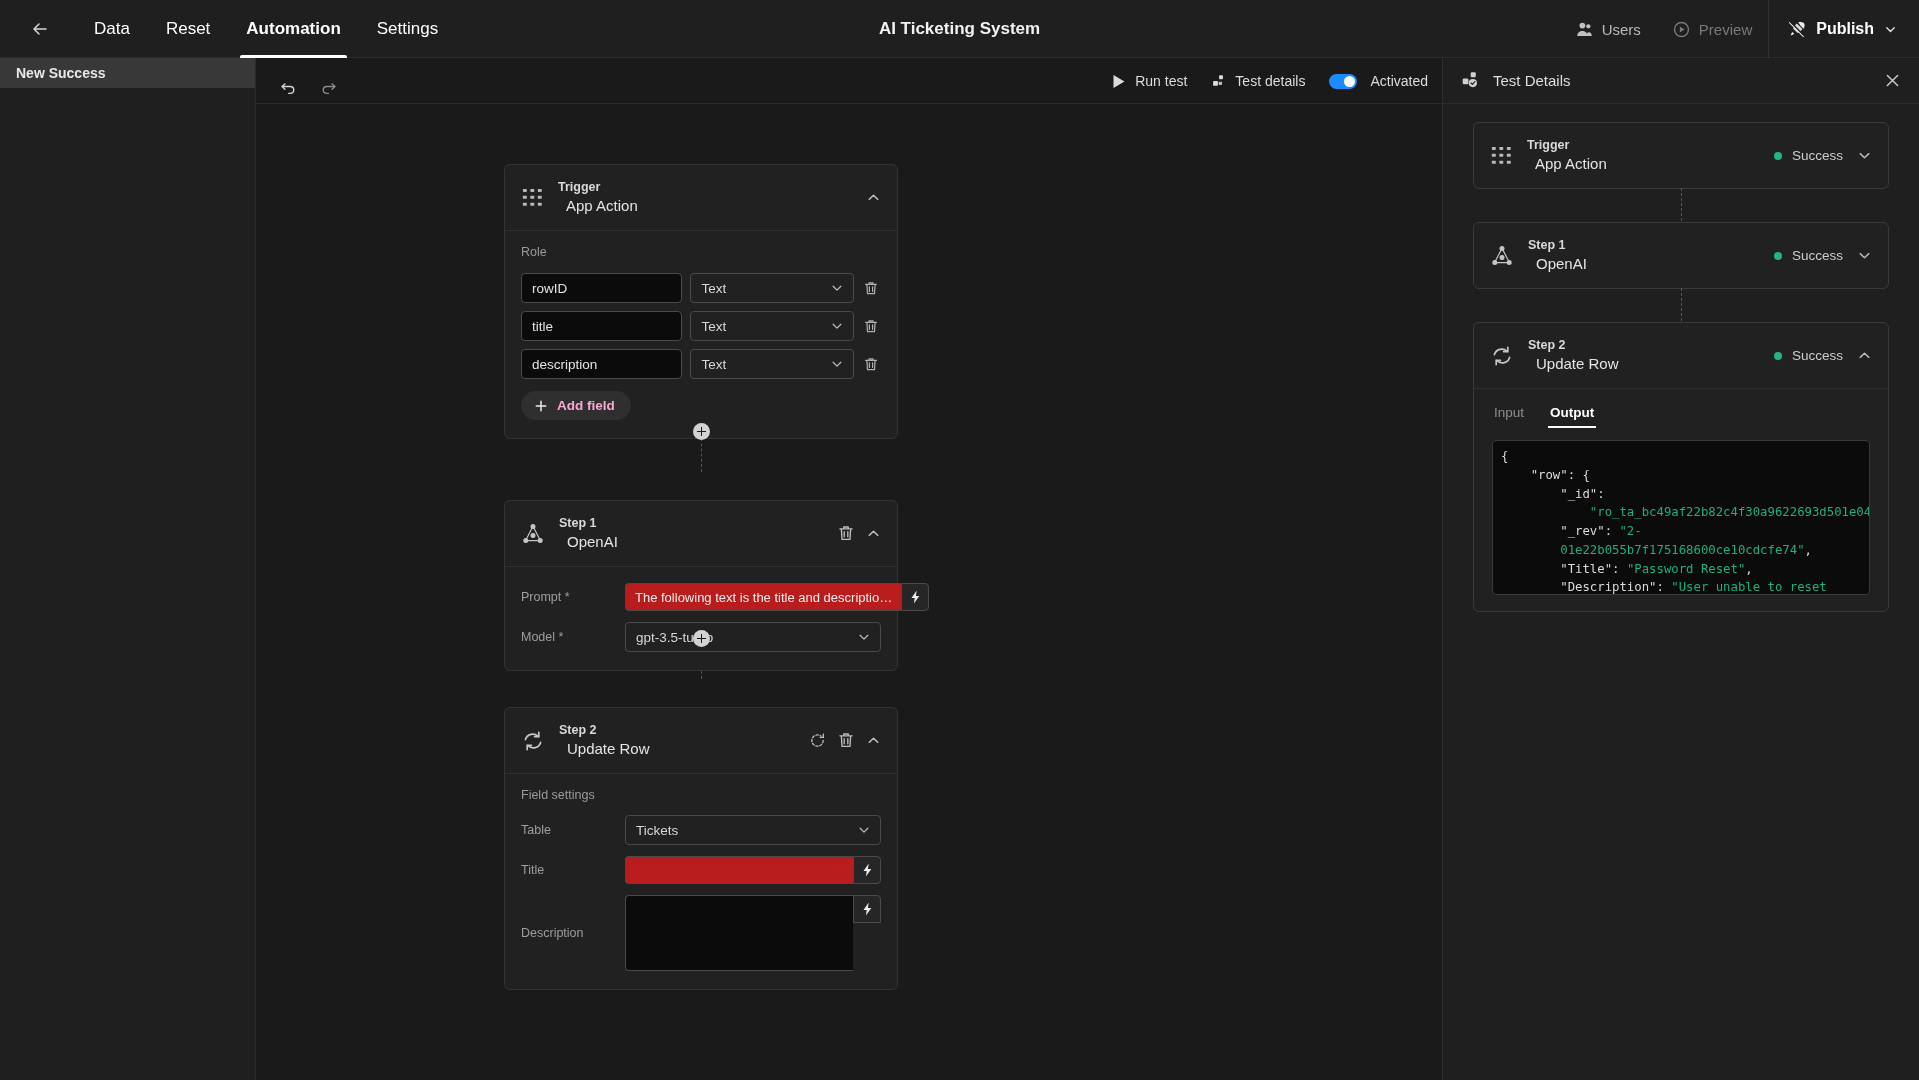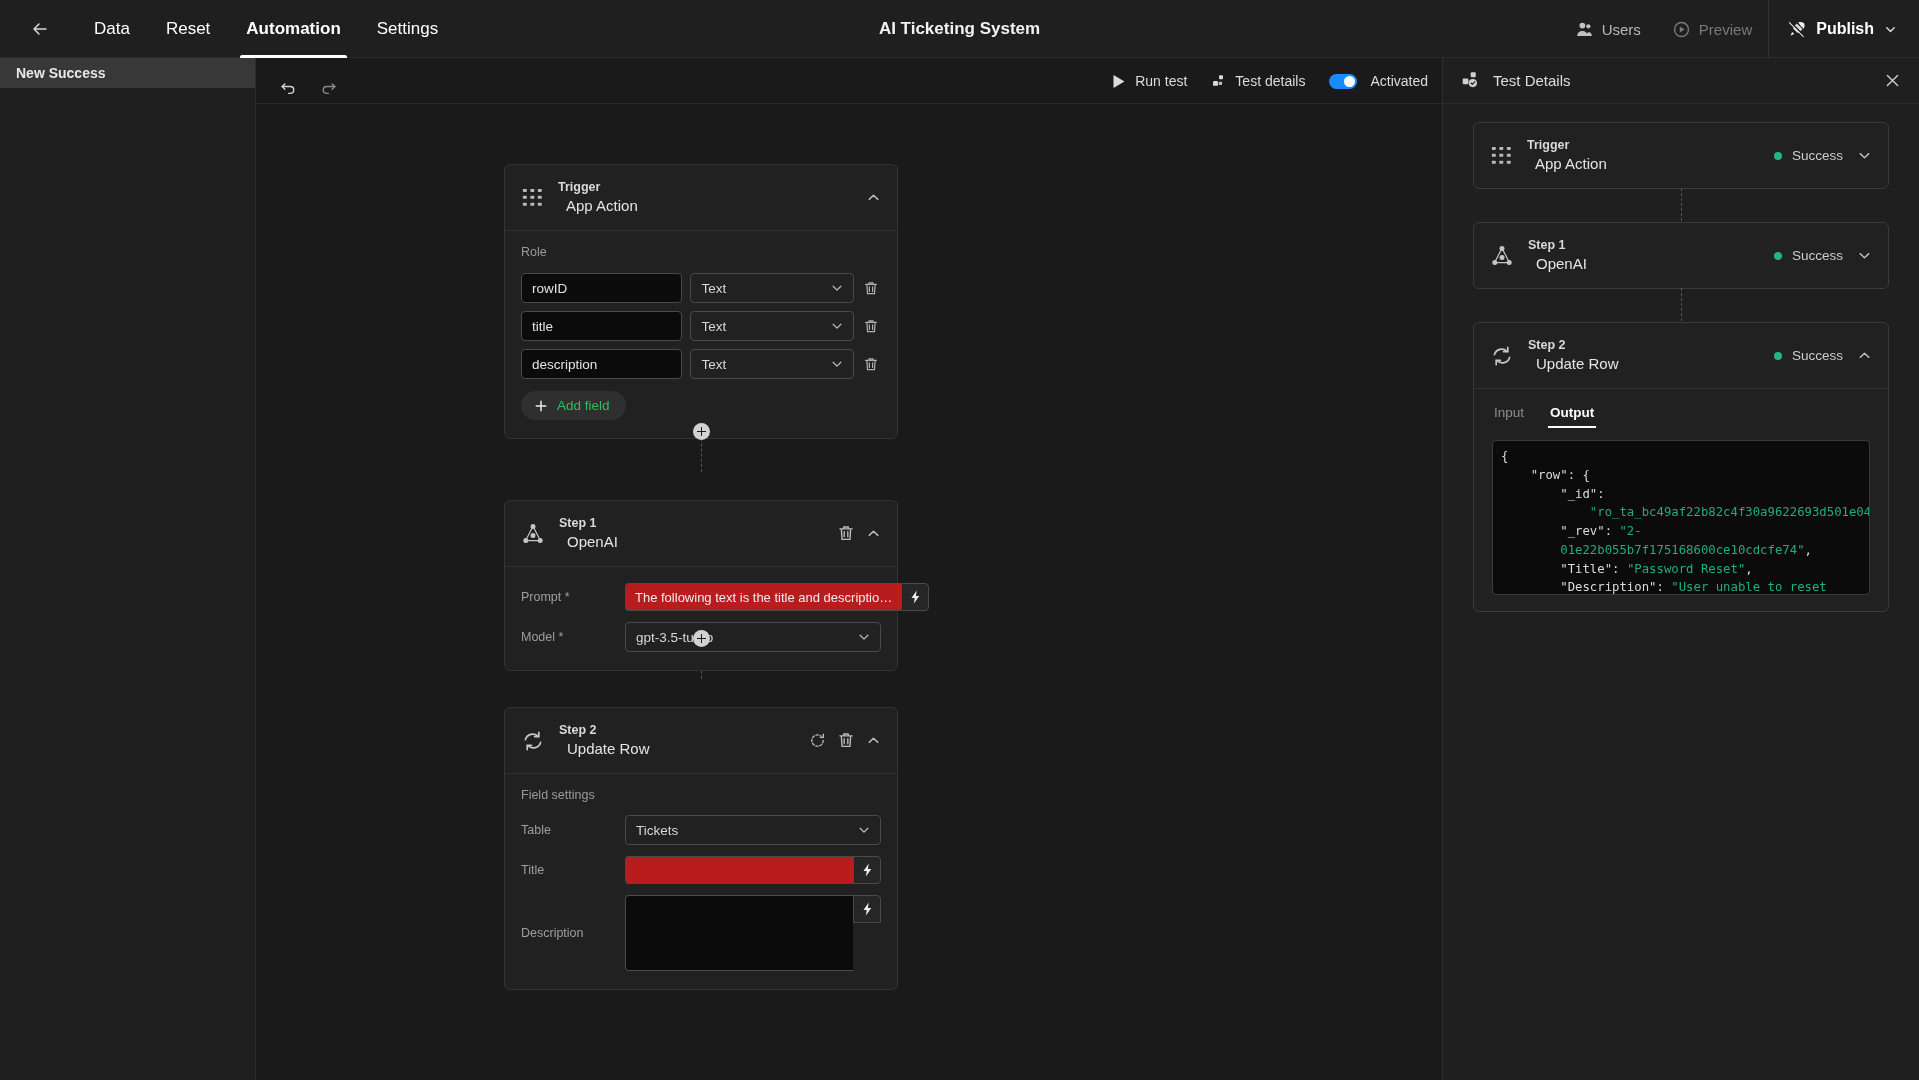--- a/index.html
+++ b/index.html
@@ -147,21 +147,21 @@
     padding: 0 10px; font-size: 13.5px; color: #e3e3e3;
     overflow: hidden; white-space: nowrap;
   }
   .frow { display: flex; align-items: center; gap: 8px; margin-top: 8px; }
   .frow .text-input { width: 167px; }
   .frow .select-box { width: 169px; }
   .trash-btn { width: 20px; display: flex; justify-content: center; cursor: pointer; color: #b0b0b0; }
   .addfield-btn {
     margin-top: 12px; display: inline-flex; align-items: center; gap: 9px;
     background: #2f2f2f; border-radius: 16px; padding: 7px 16px 7px 13px;
-    font-size: 13.5px; font-weight: normal; color: #22c55e; cursor: pointer;
+    font-size: 13.5px; font-weight: bold; color: #f9a8d4; cursor: pointer;
   }
 
   .kv-row { display: flex; align-items: center; margin-bottom: 11px; }
   .kv-key { width: 104px; font-size: 12.5px; color: #9e9e9e; flex-shrink: 0; }
   .kv-val { flex: 1; display: flex; }
   .binding-input {
     flex: 1; height: 28px; background: #b91c1c; border: 1px solid #4a4a4a;
     border-right: none; border-radius: 4px 0 0 4px;
     display: flex; align-items: center; padding: 0 9px;
     font-size: 13px; color: #ededed; overflow: hidden;

